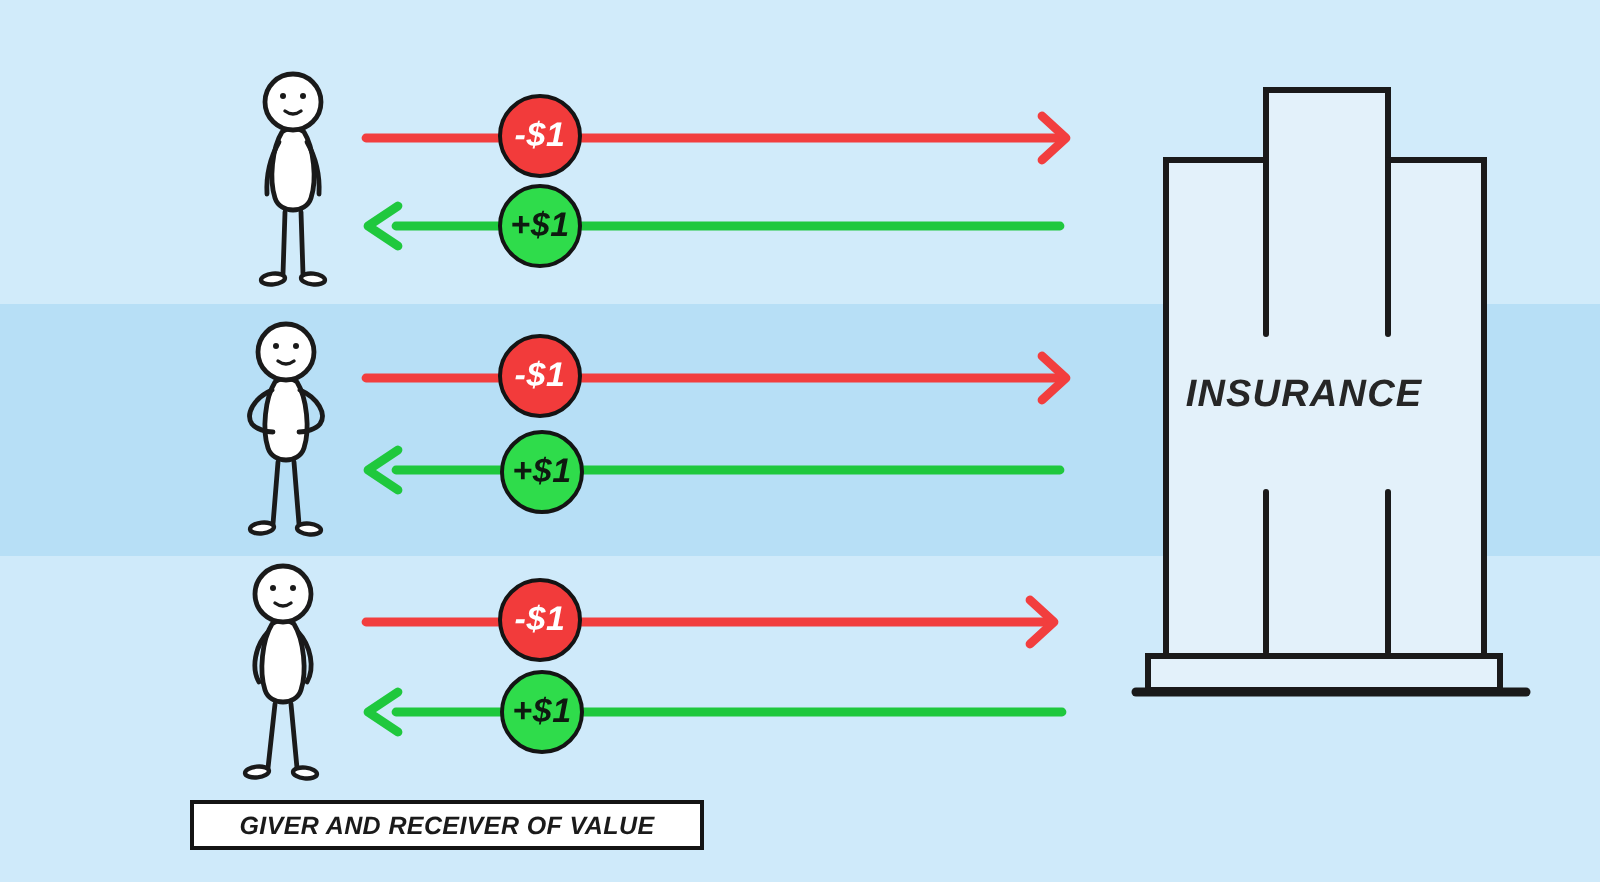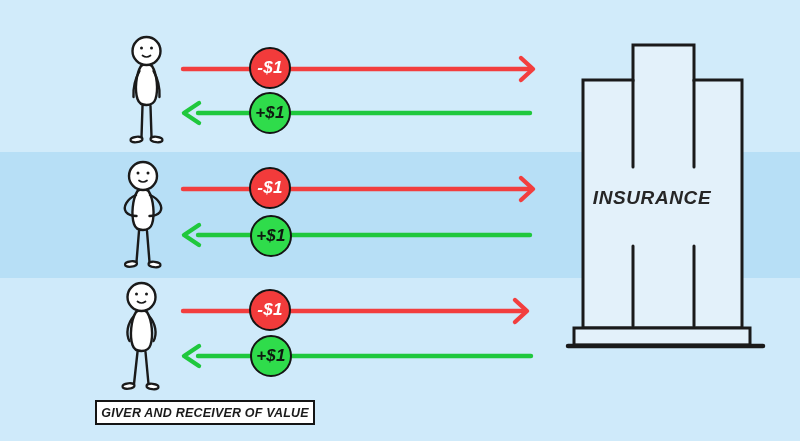--- a/index.html
+++ b/index.html
@@ -33,21 +33,21 @@
   }
   .badge-red{background:#F23B3B;color:#FFFFFF;}
   .badge-green{background:#2FDC4B;color:#0E1A10;}
   .entity-label{
     position:absolute;left:583px;top:186px;width:138px;
     text-align:center;color:#262626;
     font-style:italic;font-weight:700;font-size:19px;line-height:23px;
     letter-spacing:0.6px;
   }
   .caption-box{
-    position:absolute;left:95px;top:400px;width:220px;height:25px;
+    position:absolute;left:95px;top:400px;width:257px;height:25px;
     background:#FFFFFF;border:2px solid #141414;box-sizing:border-box;
     display:flex;align-items:center;justify-content:center;
     font-style:italic;font-weight:700;font-size:12.5px;color:#1A1A1A;
     letter-spacing:0.2px;white-space:nowrap;
   }
 </style>
 </head>
 <body>
 
 <div class="stage">

